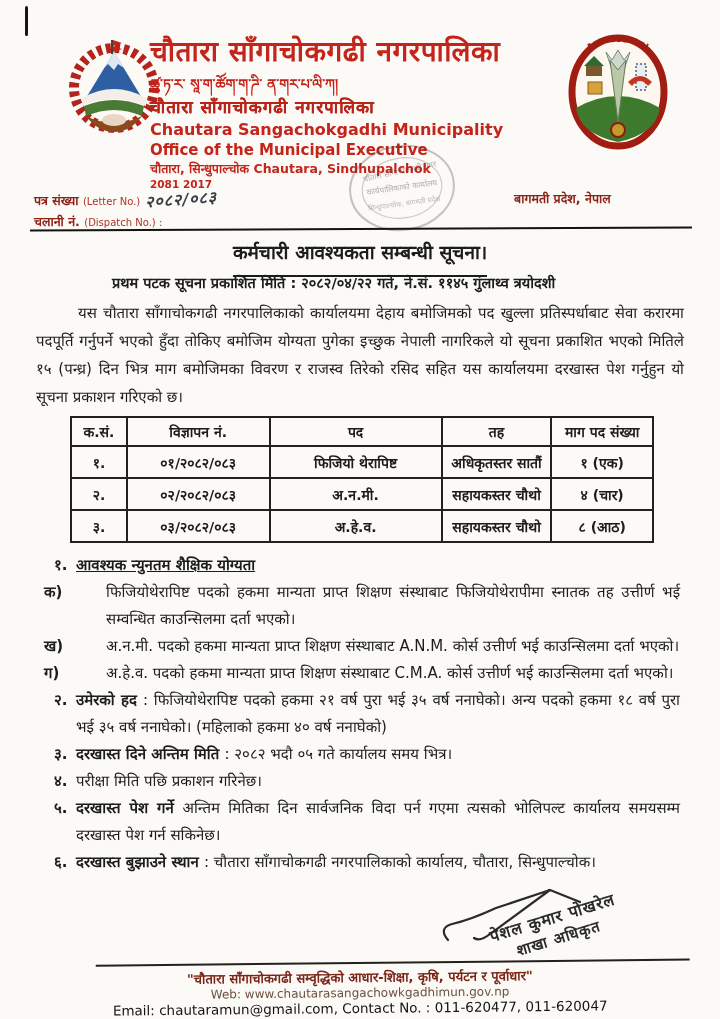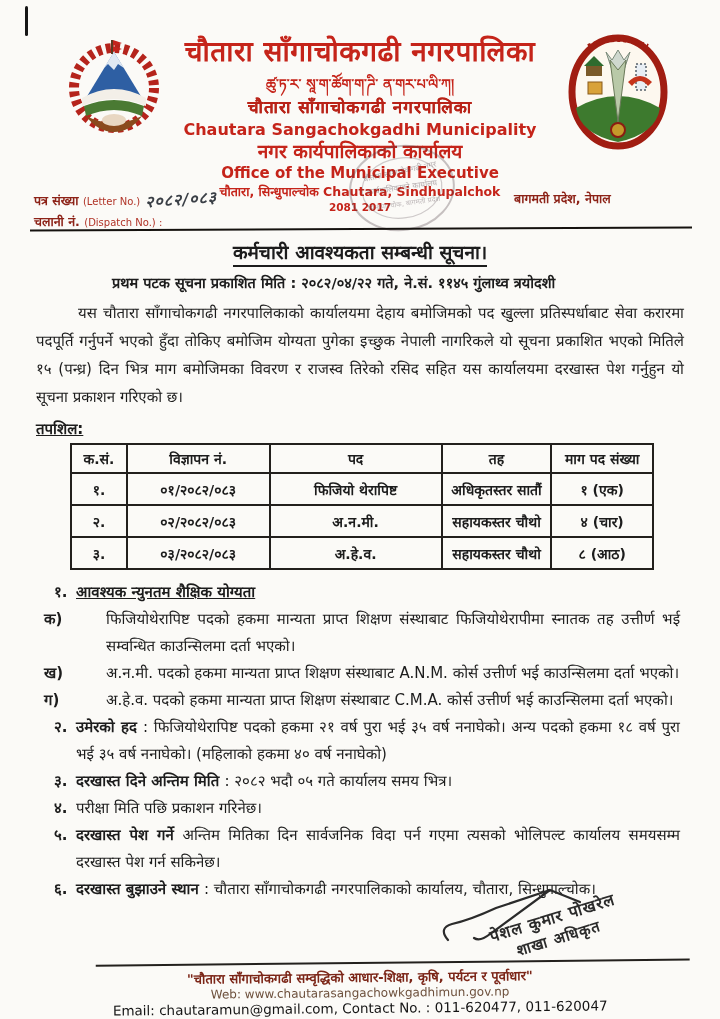--- a/index.html
+++ b/index.html
@@ -9,41 +9,41 @@
     background:#fbfaf7;overflow:hidden;color:#1c1c1c;
   }
   
   .artifact{position:absolute;left:25px;top:6px;width:3px;height:30px;background:#161616;border-radius:2px;}
 
   
   .hdr{position:relative;height:232px;}
   .logo{position:absolute;}
   .logo-left{left:60px;top:36px;}
   .logo-right{left:566px;top:30px;}
-  .hdr-center{position:absolute;left:150px;right:150px;top:36px;text-align:center;}
+  .hdr-center{position:absolute;left:150px;right:150px;top:36px;}
   .muni-np{font-size:28px;line-height:32px;font-weight:bold;color:#c5241a;letter-spacing:.5px;}
   .tibetan{font-size:14px;line-height:24px;font-weight:bold;color:#c5241a;margin-top:4px;}
   .newa{font-size:17px;line-height:23px;font-weight:bold;color:#b92318;letter-spacing:1px;text-shadow:0 0 .6px #b92318;}
   .muni-en{font-size:16px;line-height:21px;font-weight:bold;color:#c5241a;}
   .office-np{font-size:19px;line-height:23px;font-weight:bold;color:#c5241a;}
   .office-en{font-size:15px;line-height:20px;font-weight:bold;color:#c5241a;}
   .addr{font-size:12.5px;line-height:17px;font-weight:bold;color:#c5241a;}
   .estd{font-size:10.5px;line-height:14px;font-weight:bold;color:#c5241a;}
   .meta{position:absolute;font-size:12.5px;line-height:20px;color:#8d2318;font-weight:bold;}
   .meta .en{font-weight:normal;color:#b03226;font-size:10px;}
   .meta-left{left:34px;top:190px;}
   .meta-right{left:514px;top:189px;}
   .handwrite{font-family:"DejaVu Serif","Liberation Serif",serif;font-style:italic;color:#3a3f46;font-size:16px;font-weight:bold;display:inline-block;transform:rotate(-4deg);letter-spacing:1px;}
   .rule{position:absolute;left:30px;right:28px;top:228px;height:0;border-top:2px solid #15120f;transform:rotate(-0.25deg);}
   .stamp{position:absolute;left:346px;top:140px;width:112px;height:96px;opacity:.55;transform:rotate(-8deg);pointer-events:none;}
 
   
   .content{padding:0 36px;}
   .notice-title{display:block;text-align:center;margin:7px auto 0;font-size:19px;font-weight:bold;}
-  .notice-title span{border-bottom:2px solid #1c1c1c;padding-bottom:2px;}
+  .notice-title span{border-bottom:2px solid #1c1c1c;padding-bottom:12px;}
   .pub-line{margin:7px 0 0 76px;font-size:14.5px;font-weight:bold;}
   .body-par{margin-top:7px;font-size:15px;line-height:28px;text-align:justify;text-indent:42px;font-weight:500;}
   .details-label{margin-top:7px;font-size:15px;font-weight:bold;text-decoration:underline;}
 
   table.vac{border-collapse:collapse;margin:5px 0 0 34px;width:584px;}
   table.vac th,table.vac td{border:2px solid #23201d;font-size:14px;padding:2px 6px;text-align:center;font-weight:bold;}
   table.vac th{height:23px;}
   table.vac td{height:26px;}
   td.col-pad{text-align:left;padding-left:10px;}
 
@@ -108,21 +108,20 @@
         <circle cx="52" cy="100" r="7" fill="#c59a2a" stroke="#8a1d12" stroke-width="2"></circle>
         <path d="M22 16 Q52 4 82 16" fill="none" stroke="#a11d12" stroke-width="4" stroke-dasharray="3 3"></path>
       </svg>
     </div>
 
     <div class="hdr-center">
       <div class="muni-np">चौतारा साँगाचोकगढी नगरपालिका</div>
       <div class="tibetan">ཚུ་ཏ་ར་ སཱ་ག་ཚོག་ག་ཌི་ ན་གར་པ་ལི་ཀ།</div>
       <div class="newa">चौतारा साँगाचोकगढी नगरपालिका</div>
       <div class="muni-en">Chautara Sangachokgadhi Municipality</div>
-      <div class="office-np">नगर कार्यपालिकाको कार्यालय</div>
       <div class="office-en">Office of the Municipal Executive</div>
       <div class="addr">चौतारा, सिन्धुपाल्चोक Chautara, Sindhupalchok</div>
       <div class="estd">2081 2017</div>
     </div>
 
     <div class="stamp">
       <svg width="112" height="96" viewBox="0 0 112 96">
         <ellipse cx="56" cy="48" rx="52" ry="42" fill="none" stroke="#4a3a42" stroke-width="2" opacity=".55"></ellipse>
         <ellipse cx="56" cy="48" rx="40" ry="30" fill="none" stroke="#4a3a42" stroke-width="1.2" opacity=".45"></ellipse>
         <text x="56" y="34" text-anchor="middle" font-size="8" fill="#4a3a42" opacity=".75" transform="rotate(-4 56 34)">चौतारा साँगाचोकगढी नगर</text>
@@ -153,21 +152,20 @@
   <div class="content">
 
     <div class="notice-title">
       <span>कर्मचारी आवश्यकता सम्बन्धी सूचना।</span>
     </div>
 
     <div class="pub-line">प्रथम पटक सूचना प्रकाशित मिति : २०८२/०४/२२ गते, ने.सं. ११४५ गुंलाथ्व त्रयोदशी</div>
 
     <div class="body-par">यस चौतारा साँगाचोकगढी नगरपालिकाको कार्यालयमा देहाय बमोजिमको पद खुल्ला प्रतिस्पर्धाबाट सेवा करारमा पदपूर्ति गर्नुपर्ने भएको हुँदा तोकिए बमोजिम योग्यता पुगेका इच्छुक नेपाली नागरिकले यो सूचना प्रकाशित भएको मितिले १५ (पन्ध्र) दिन भित्र माग बमोजिमका विवरण र राजस्व तिरेको रसिद सहित यस कार्यालयमा दरखास्त पेश गर्नुहुन यो सूचना प्रकाशन गरिएको छ।</div>
 
-    <div class="details-label">तपशिल:</div>
 
     <table class="vac">
       <colgroup>
         <col style="width:56px">
           <col style="width:143px">
           <col style="width:173px">
           <col style="width:110px">
           <col style="width:102px">
       </colgroup>
       <thead>

